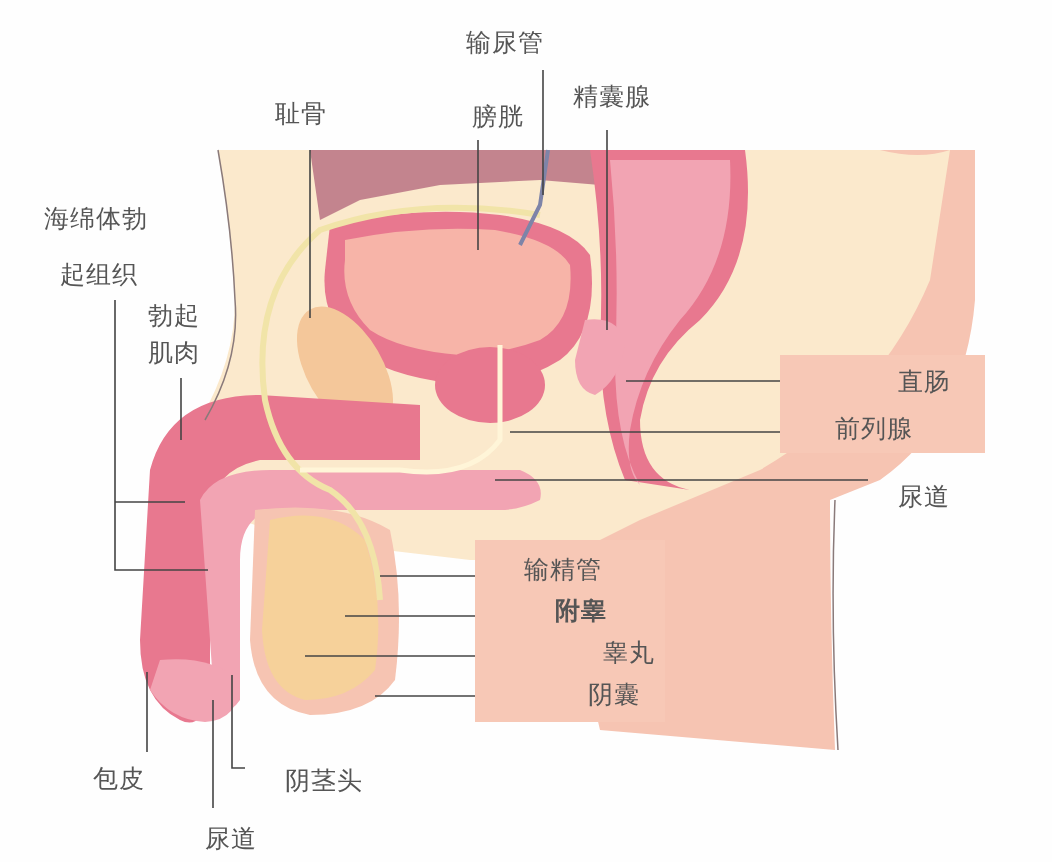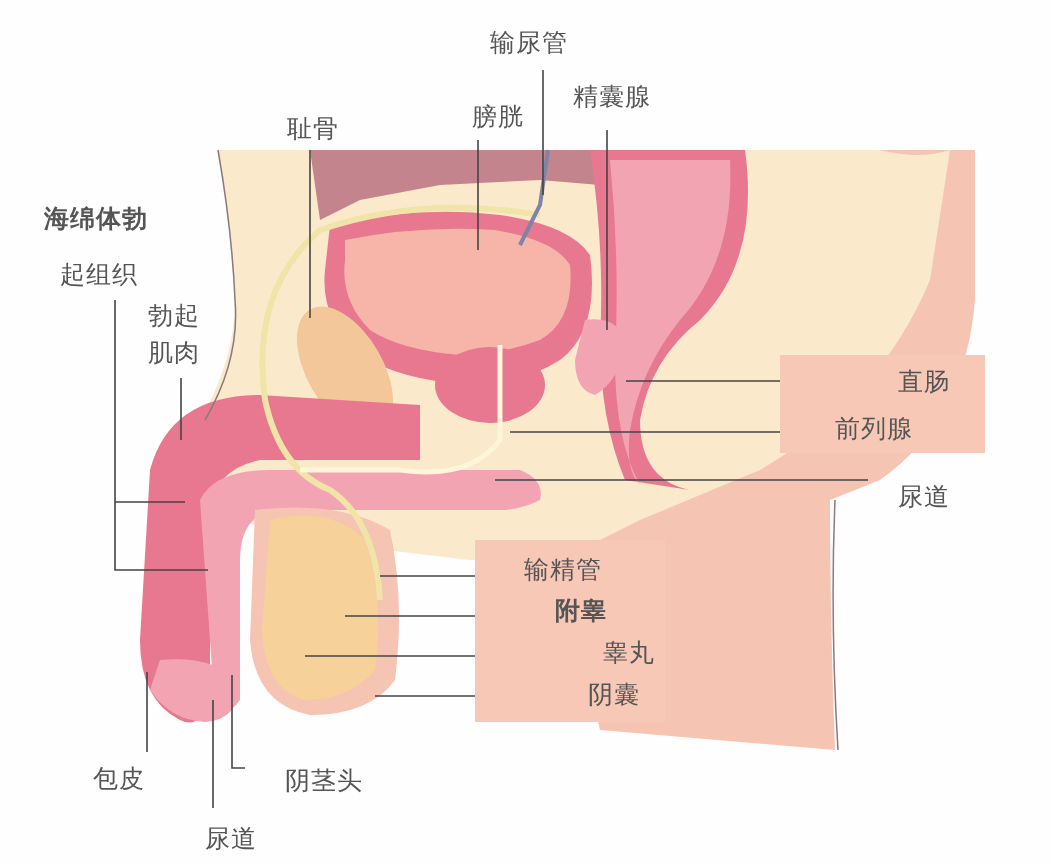--- a/index.html
+++ b/index.html
@@ -69,25 +69,25 @@
     <line x1="375" y1="696" x2="525" y2="696"></line>
     <line x1="147" y1="672" x2="147" y2="752"></line>
     <line x1="213" y1="700" x2="213" y2="808"></line>
     <polyline points="232,675 232,768 245,768"></polyline>
   </g>
 </svg>
 
 <div class="label-box" style="left:780px; top:355px; width:205px; height:98px;"></div>
 <div class="label-box" style="left:475px; top:540px; width:190px; height:182px;"></div>
 
-<div class="label" style="left:490px; top:30px;">输尿管</div>
+<div class="label" style="left:466px; top:30px;">输尿管</div>
 <div class="label" style="left:573px; top:84px;">精囊腺</div>
-<div class="label" style="left:275px; top:116px;margin-left:12px;">耻骨</div>
+<div class="label" style="left:275px; top:101px;">耻骨</div>
 <div class="label" style="left:441px; top:104px;margin-left:31px;">膀胱</div>
-<div class="label" style="left:44px; top:206px;font-weight:bold;">海绵体勃</div>
+<div class="label" style="left:44px; top:206px;">海绵体勃</div>
 <div class="label" style="left:60px; top:262px;">起组织</div>
 <div class="label" style="left:148px; top:303px;">勃起</div>
 <div class="label" style="left:148px; top:340px;">肌肉</div>
 <div class="label" style="left:898px; top:369px;">直肠</div>
 <div class="label" style="left:835px; top:416px;">前列腺</div>
 <div class="label" style="left:898px; top:484px;">尿道</div>
 <div class="label" style="left:524px; top:557px;">输精管</div>
 <div class="label" style="left:555px; top:598px;font-weight:bold;">附睾</div>
 <div class="label" style="left:603px; top:640px;">睾丸</div>
 <div class="label" style="left:588px; top:682px;">阴囊</div>

